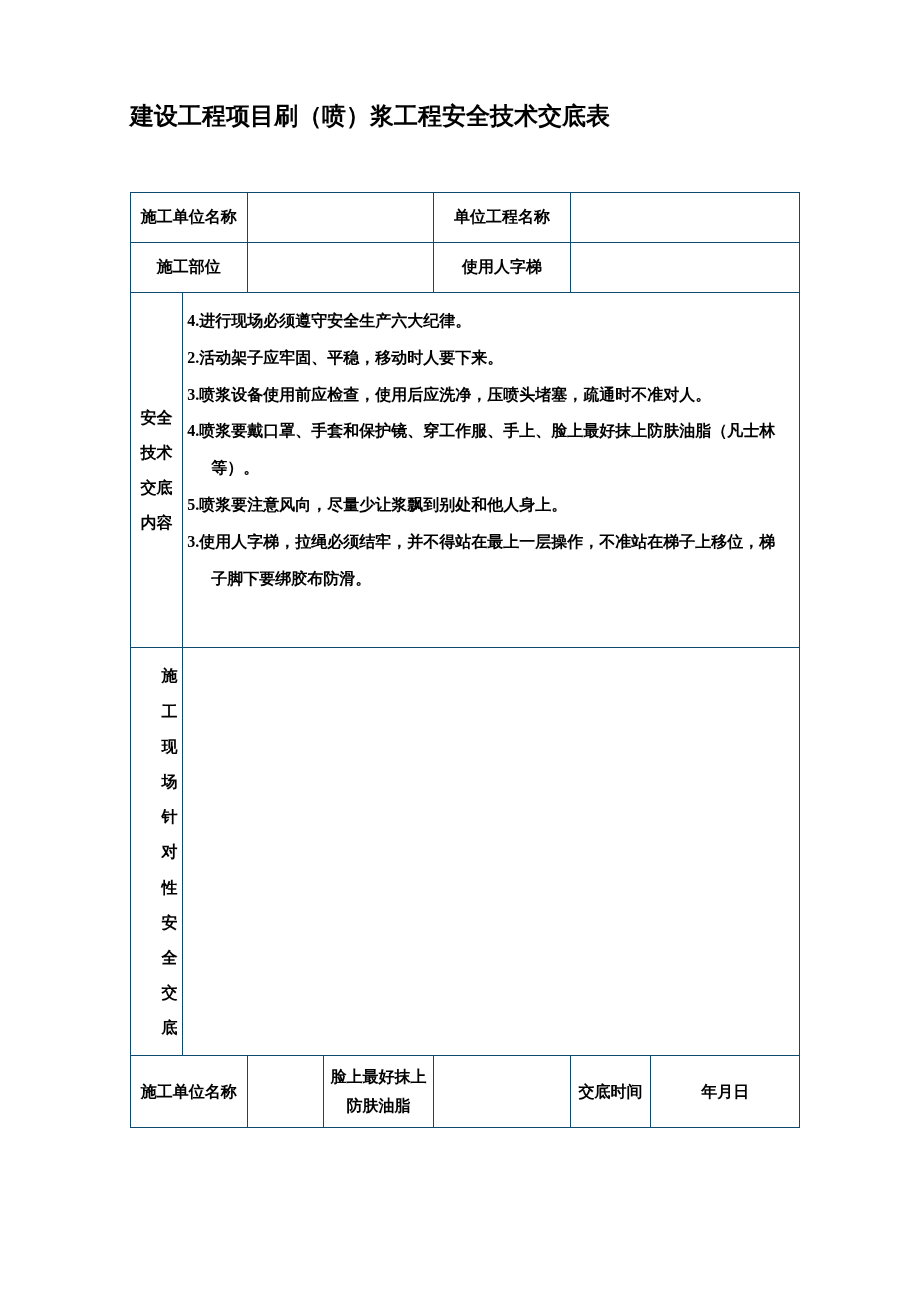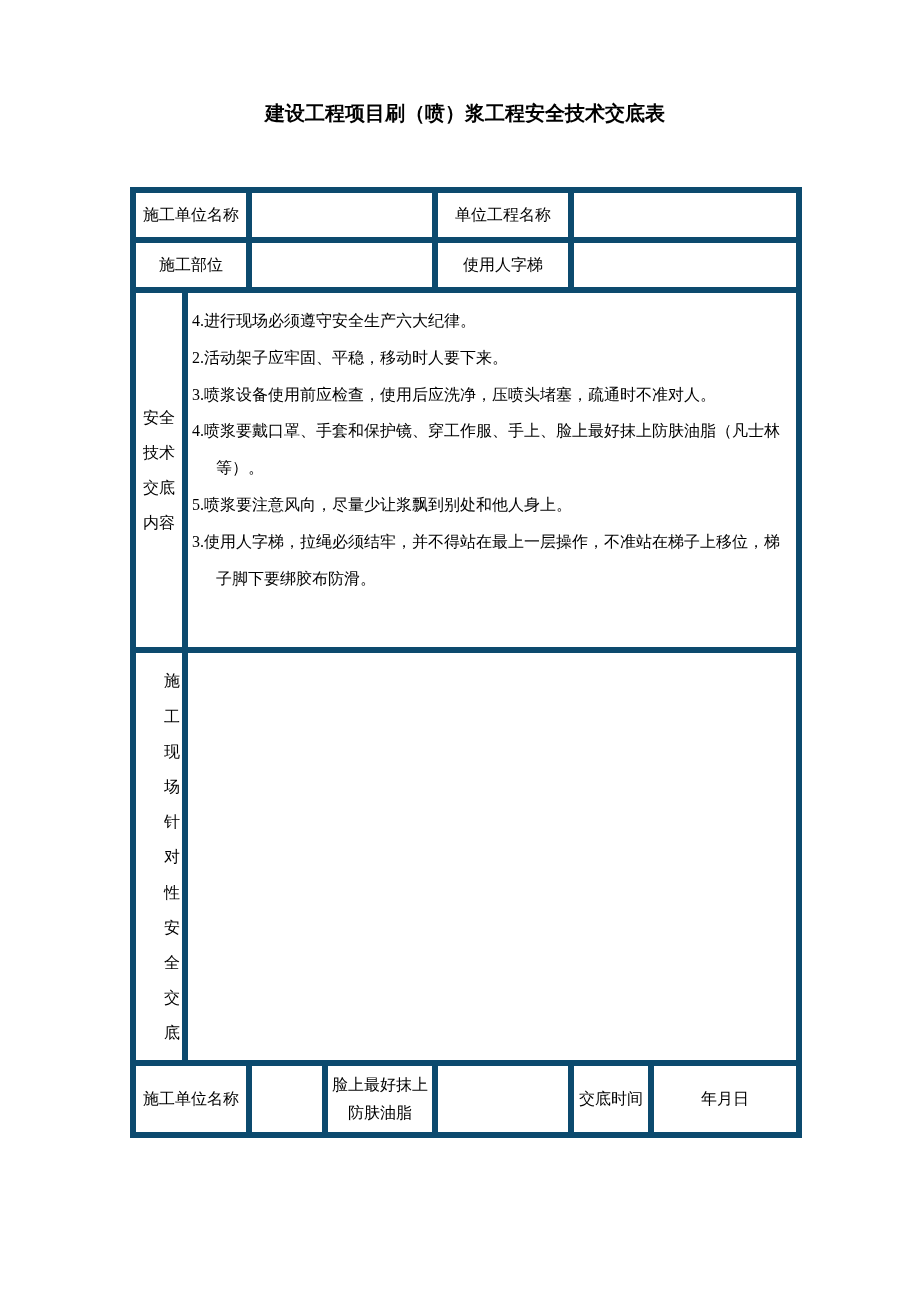--- a/index.html
+++ b/index.html
@@ -11,38 +11,39 @@
       background: #ffffff;
       font-family: "SimSun", "宋体", serif;
       width: 920px;
       height: 1301px;
       position: relative;
     }
     .page {
       padding: 100px 120px 0 130px;
     }
     .title {
-      text-align: center;
+      text-align: left;
       font-family: Liberation Sans, sans-serif;
-      font-size: 20px;
+      font-size: 24px;
       font-weight: bold;
       margin-bottom: 60px;
     }
     table {
       border-collapse: collapse;
       width: 100%;
       table-layout: fixed;
     }
     td {
-      border: 6px solid #0c4a6e;
+      border: 1px solid #0c4a6e;
       font-size: 16px;
       vertical-align: middle;
       text-align: center;
       padding: 4px 2px;
       line-height: 1.9;
+      font-weight: bold;
     }
     .row1 td, .row2 td {
       height: 50px;
     }
     .content-label {
       width: 52px;
       line-height: 2.2;
       border-radius: 26px;
     }
     .content-body {

